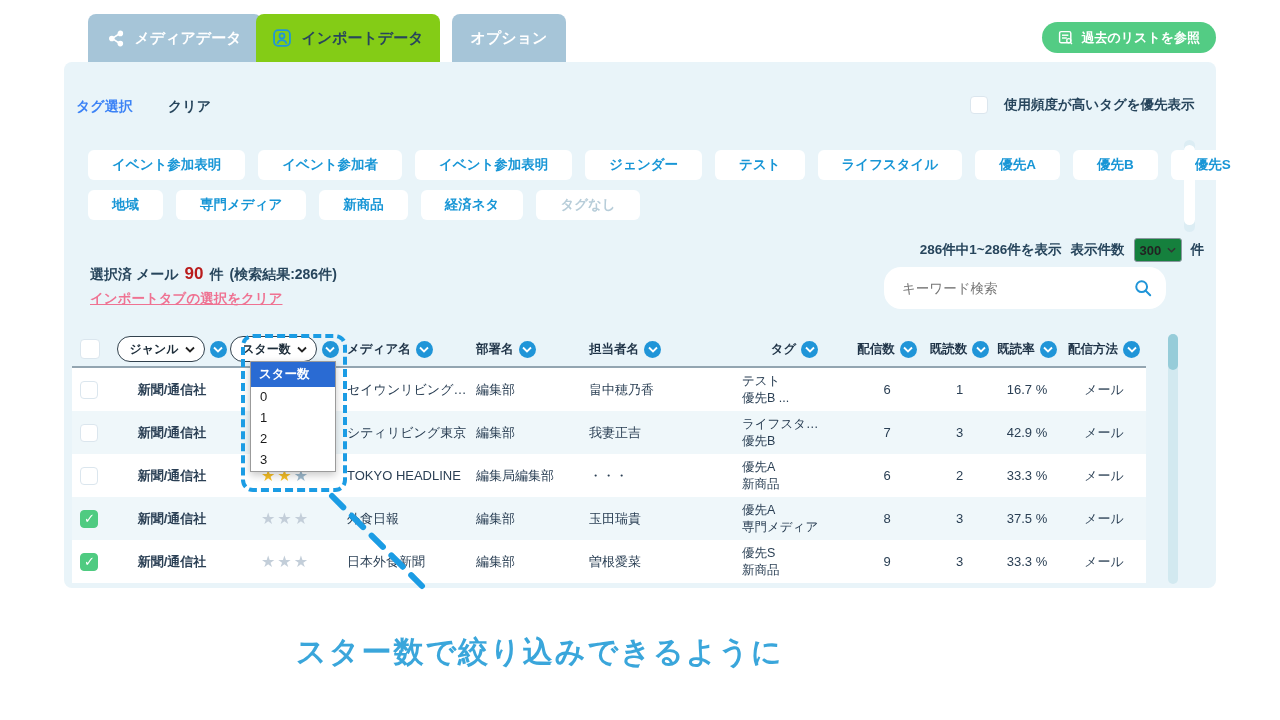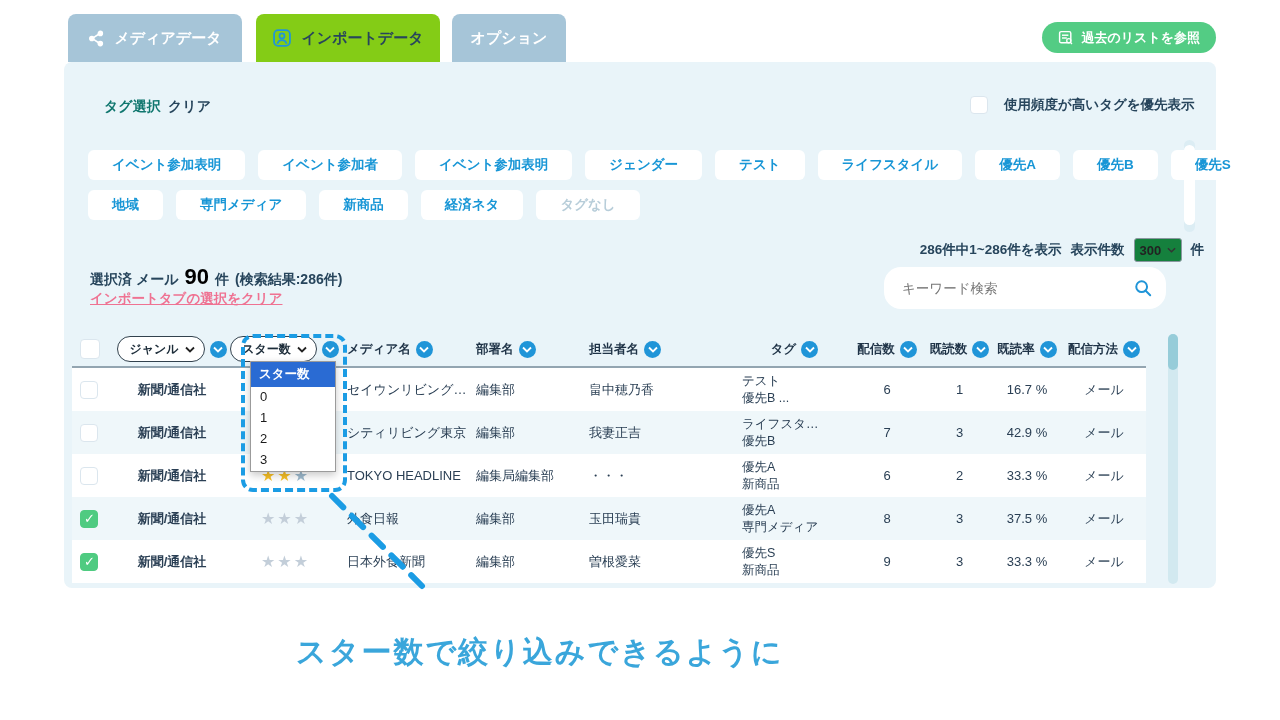--- a/index.html
+++ b/index.html
@@ -5,33 +5,33 @@
   * { margin:0; padding:0; box-sizing:border-box; }
   body { font-family:"Liberation Sans","DejaVu Sans",sans-serif; background:#fff; }
   #stage { position:relative; width:1280px; height:720px; background:#ffffff; overflow:hidden; }
 
   
   .tab { position:absolute; top:14px; height:48px; border-radius:8px 8px 0 0;
          display:flex; align-items:center; justify-content:center; gap:9px;
          font-weight:bold; font-size:15px; cursor:pointer; }
   .tab.inactive { background:#a6c5d8; color:#ffffff; }
   .tab.active   { background:#84cc16; color:#27455c; }
-  #tab-media  { left:68px;  width:174px; }
+  #tab-media  { left:88px;  width:174px; }
   #tab-import { left:256px; width:184px; }
   #tab-option { left:452px; width:114px; }
 
   .history-btn { position:absolute; top:22px; right:64px; height:31px; padding:0 16px;
                  border-radius:16px; background:#53cc84; color:#fff; font-size:13px;
                  font-weight:bold; display:flex; align-items:center; gap:7px; cursor:pointer; }
 
   
   .panel { position:absolute; left:64px; top:62px; width:1152px; height:526px;
            background:#e9f4f9; border-radius:8px; }
 
-  .tag-select-label { position:absolute; left:104px; top:98px; font-size:14px; font-weight:bold; color:#0f766e; }
+  .tag-select-label { position:absolute; left:76px; top:98px; font-size:14px; font-weight:bold; color:#3b82f6; }
   .tag-clear-label  { position:absolute; left:168px; top:98px; font-size:14px; font-weight:bold; color:#27455c; cursor:pointer; }
 
   .priority-wrap { position:absolute; left:970px; top:96px; display:flex; align-items:center; gap:16px; }
   .cb { width:18px; height:18px; border-radius:4px; background:#fff; border:1px solid #dbe6ee; display:inline-block; position:relative; cursor:pointer; flex:none; }
   .cb.checked { background:#4fcb81; border-color:#4fcb81; }
   .cb.checked::after { content:"✓"; position:absolute; left:3px; top:0px; color:#fff; font-size:13px; font-weight:bold; }
   .priority-label { font-size:13.5px; font-weight:bold; color:#27455c; }
 
   
   .tags-row { position:absolute; left:88px; display:flex; gap:13px; }
@@ -47,21 +47,21 @@
   
   .pagination { position:absolute; top:238px; left:890px; width:314px; display:flex; align-items:center;
                 justify-content:flex-end; gap:9px; font-size:13.5px; color:#27455c; font-weight:600; }
   .perpage-select { width:48px; height:24px; background:#15803d; border:1px solid #8a97a0; border-radius:3px;
                     display:flex; align-items:center; justify-content:space-between; padding:0 5px;
                     font-size:13px; color:#222; cursor:pointer; }
 
   
   .sel-line { position:absolute; left:90px; top:264px; display:flex; align-items:baseline; gap:6px; }
   .sel-prefix, .sel-unit, .sel-result { font-size:14px; font-weight:bold; color:#27455c; }
-  .sel-count { font-size:22px; font-weight:bold; color:#000000; }
+  .sel-count { font-size:17px; font-weight:bold; color:#b91c1c; }
   .sel-clear { position:absolute; left:90px; top:290px; font-size:13.5px; font-weight:bold;
                color:#ef7292; text-decoration:underline; cursor:pointer; }
 
   
   .search-box { position:absolute; left:884px; top:267px; width:282px; height:42px; background:#fff;
                 border-radius:17px; display:flex; align-items:center; padding:0 14px 0 18px; }
   .search-ph { flex:1; font-size:13.5px; color:#c2d3dd; border:none; outline:none; background:transparent; }
 
   
   .table { position:absolute; left:72px; top:332px; width:1074px; }

